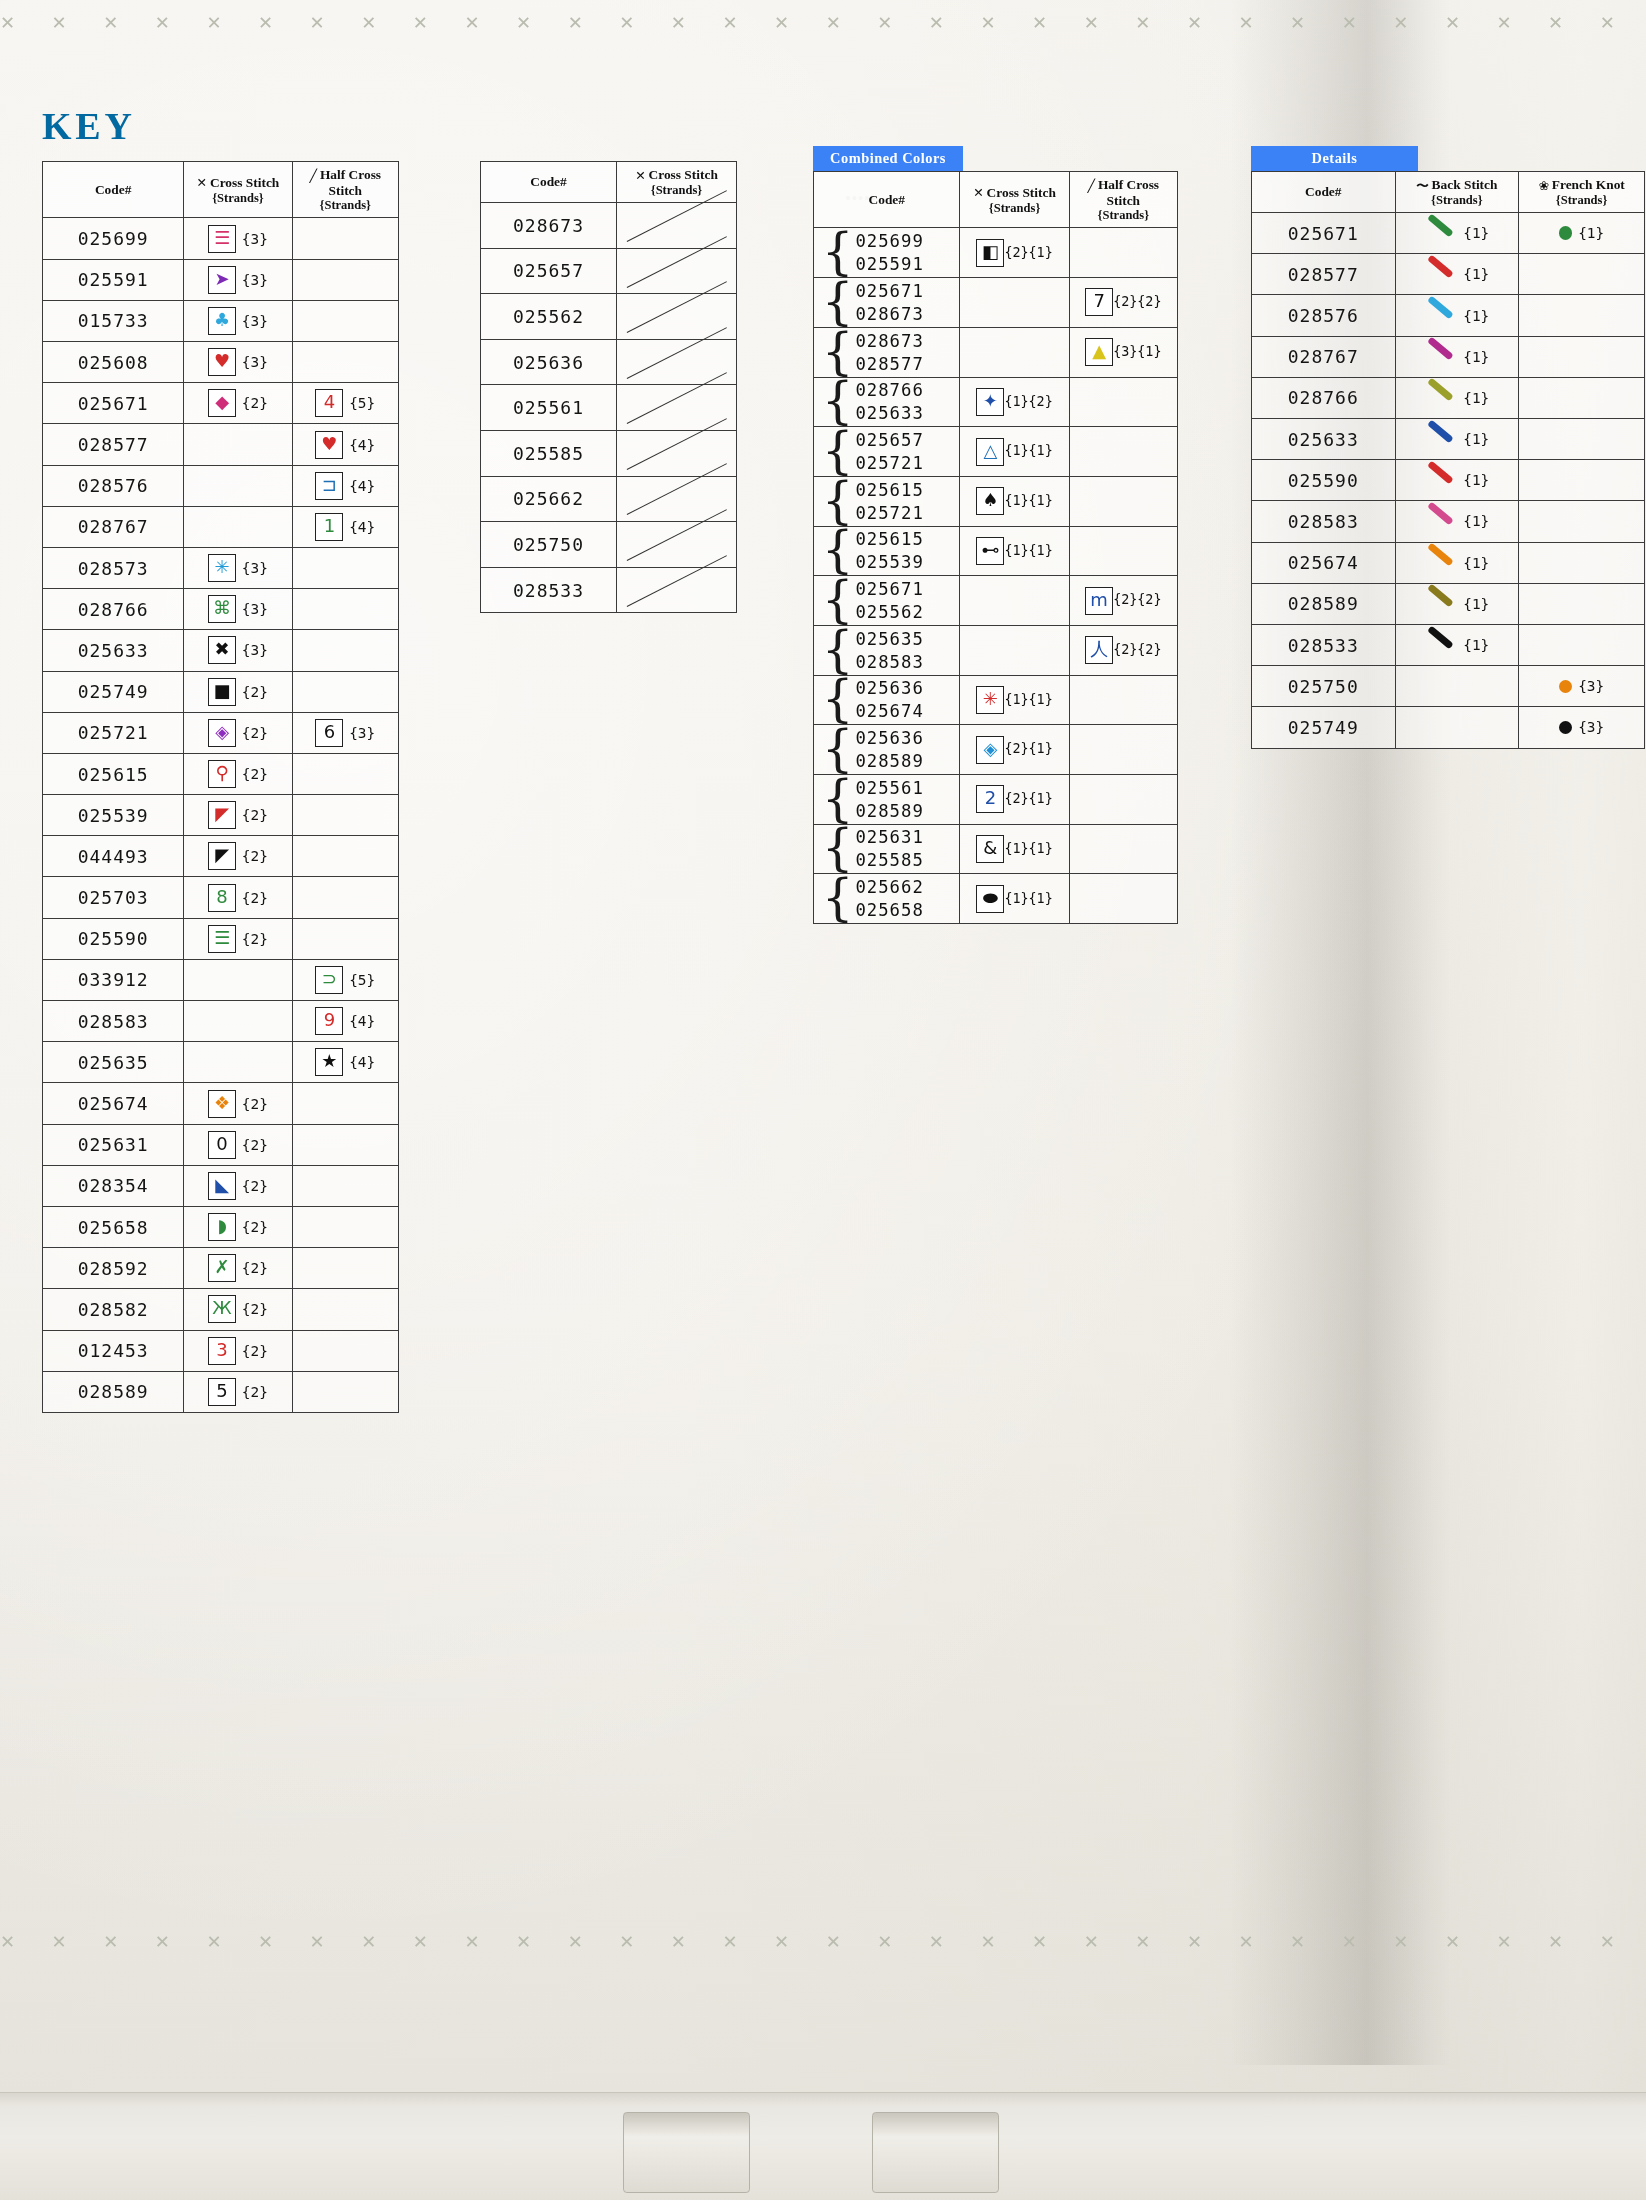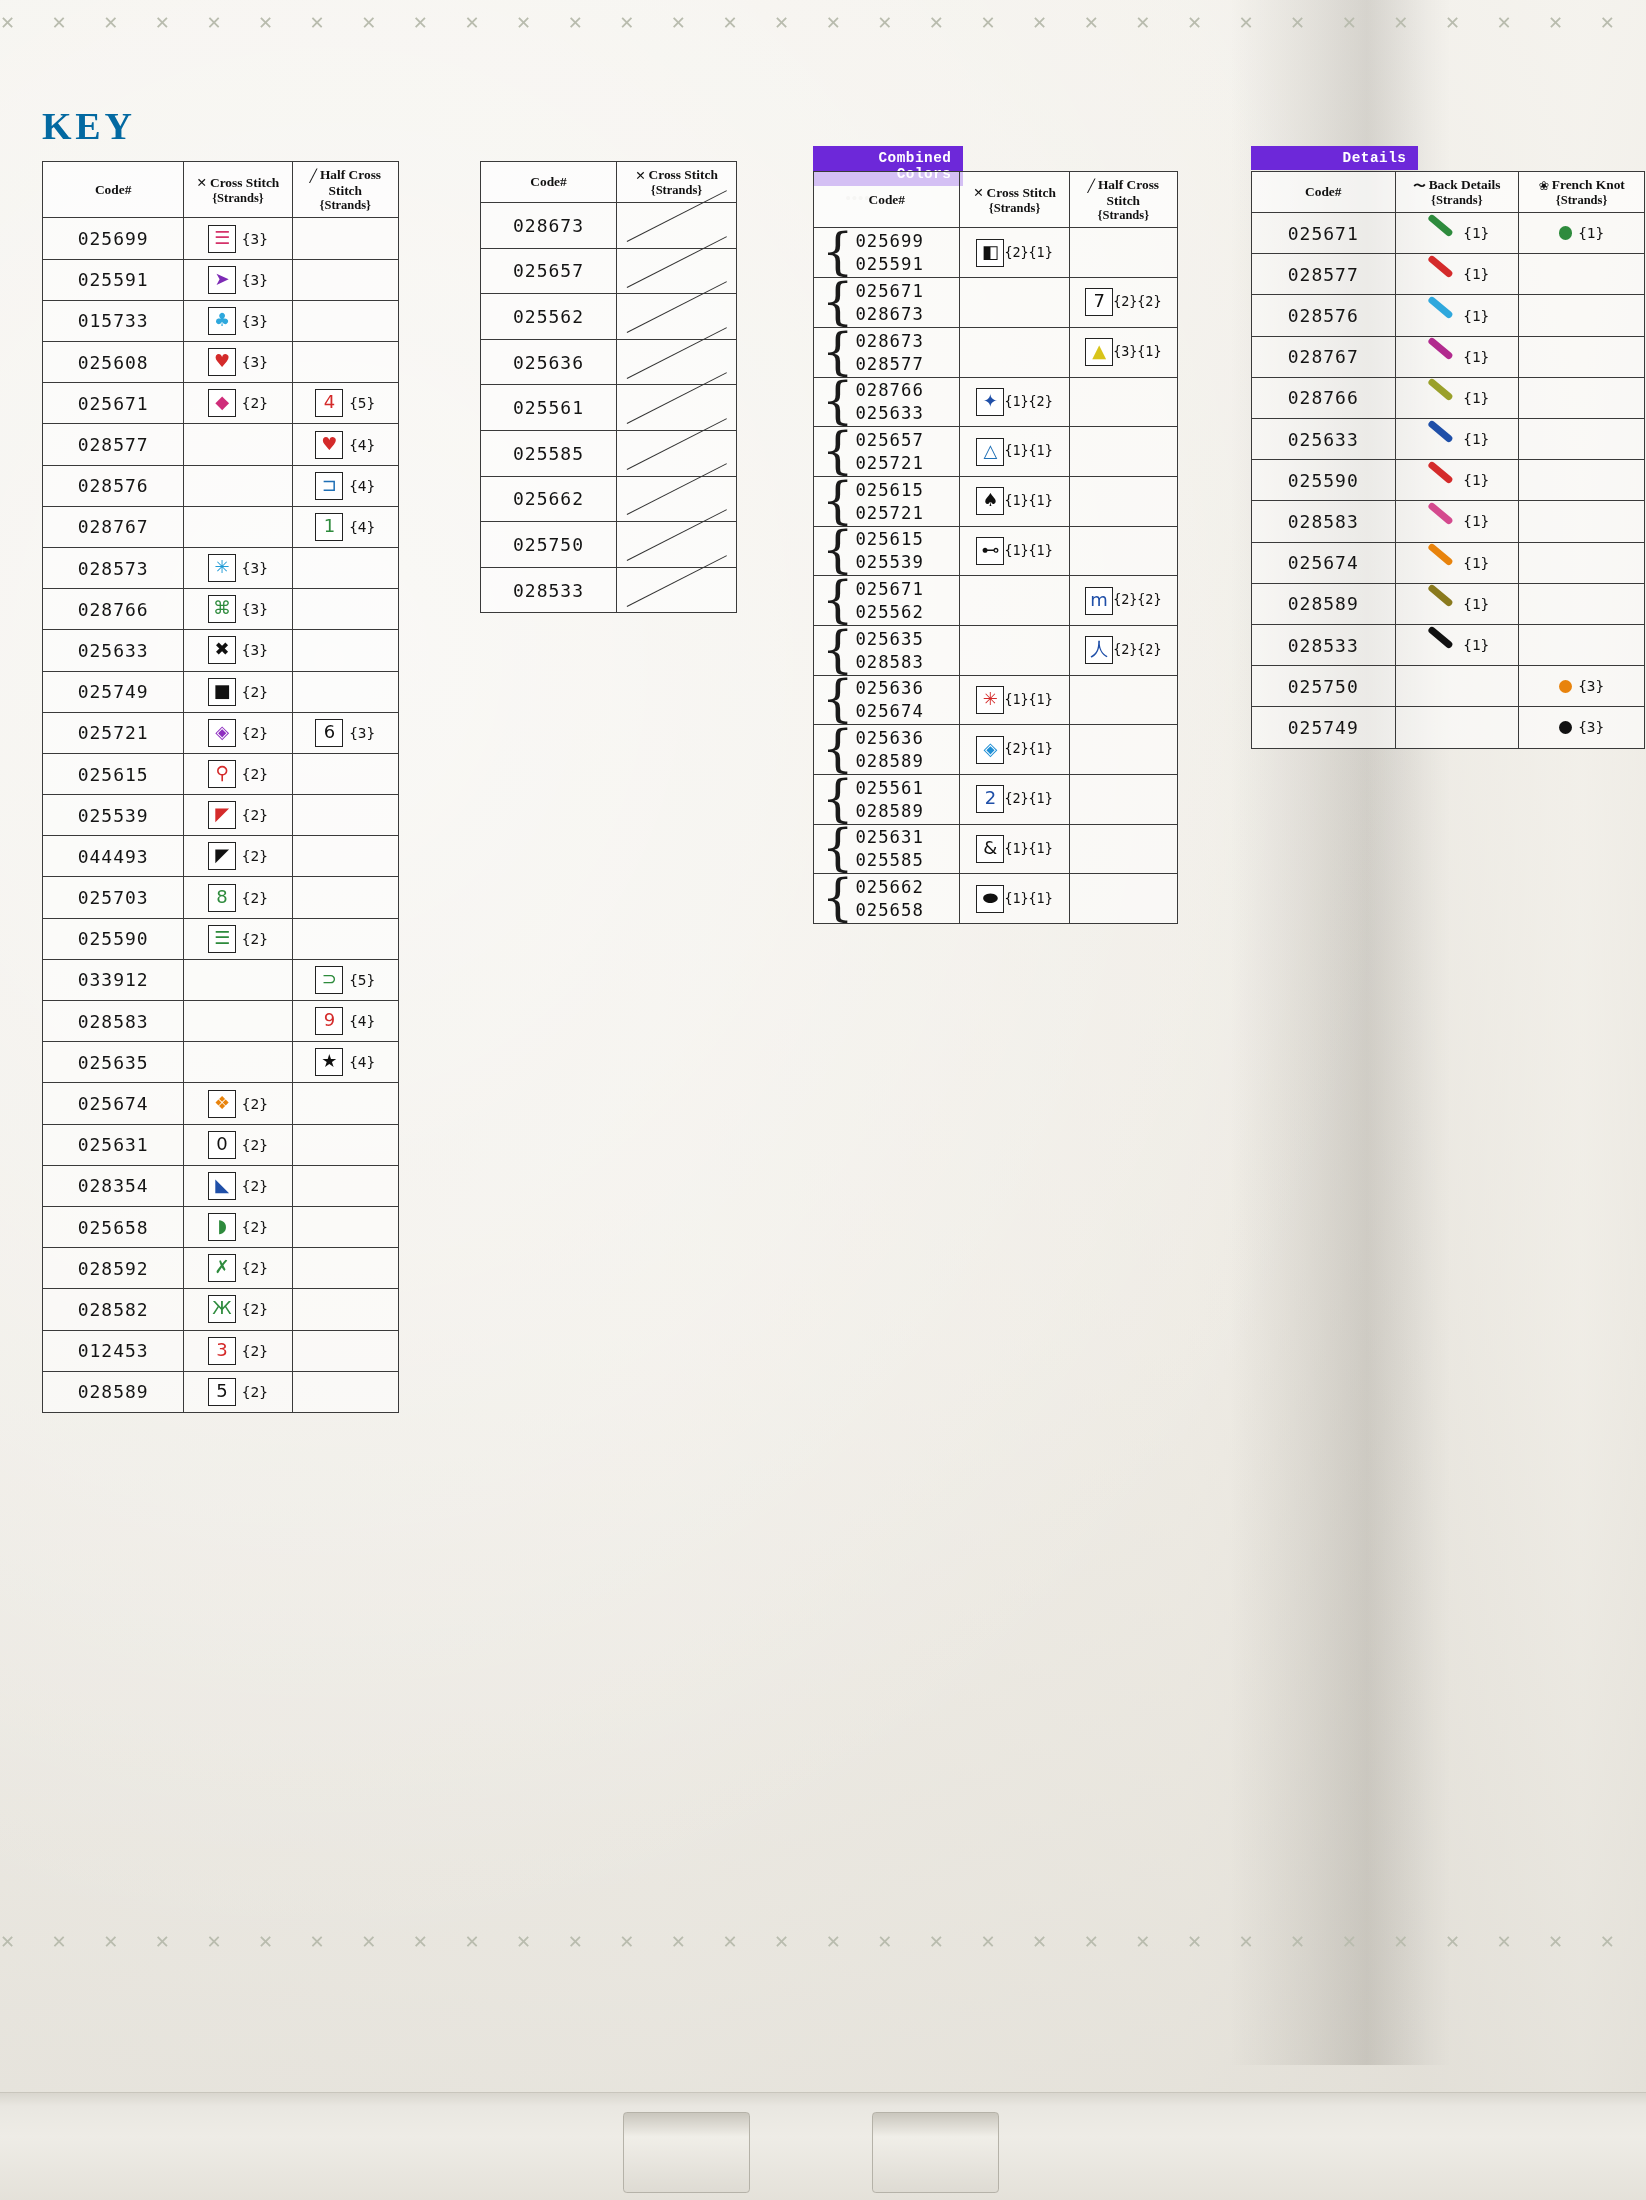--- a/index.html
+++ b/index.html
@@ -214,28 +214,28 @@
   .dual-strands .dots {
     border-top: 1.4px dotted #555;
     width: 42px;
     margin: 1.9px auto;
     height: 0;
   }
 
   
   .bar {
     position: absolute;
-    background: #6d28d9;
+    background: #3b82f6;
     color: #fff;
-    font-family: Liberation Mono, monospace;
+    font-family: Liberation Serif, serif;
     font-weight: bold;
     font-size: 14.4px;
     letter-spacing: 0.5px;
     padding: 3.8px 11.5px;
-    text-align: right;
+    text-align: center;
   }
 
   
   .stitchline {
     display: inline-block;
     vertical-align: middle;
     width: 33px;
     height: 25px;
     position: relative;
   }
@@ -704,21 +704,21 @@
       </tr>
     </tbody>
 </table>
 
 <div class="bar" style="left:1251px; top:146px; width:144px;">Details</div>
 <table class="keytbl" id="tbl-details" style="left:1251px; top:171px; width:394px;">
   <thead>
     <tr>
       <th class="hdr" style="width:144px;">Code#</th>
       <th class="hdr" style="width:123px;">
-        <span class="mini-icon">〜</span><span>Back Details</span><span class="sub">{Strands}</span>
+        <span class="mini-icon">〜</span><span>Back Stitch</span><span class="sub">{Strands}</span>
       </th>
       <th class="hdr" style="width:127px;">
         <span class="mini-icon">❀</span><span>French Knot</span><span class="sub">{Strands}</span>
       </th>
     </tr>
   </thead>
   <tbody>
       <tr>
         <td class="code">025671</td>
         <td class="cellsym"><span class="stitchline"><i style="background:#2e8b3d"></i></span><span class="strands">{1}</span></td>

